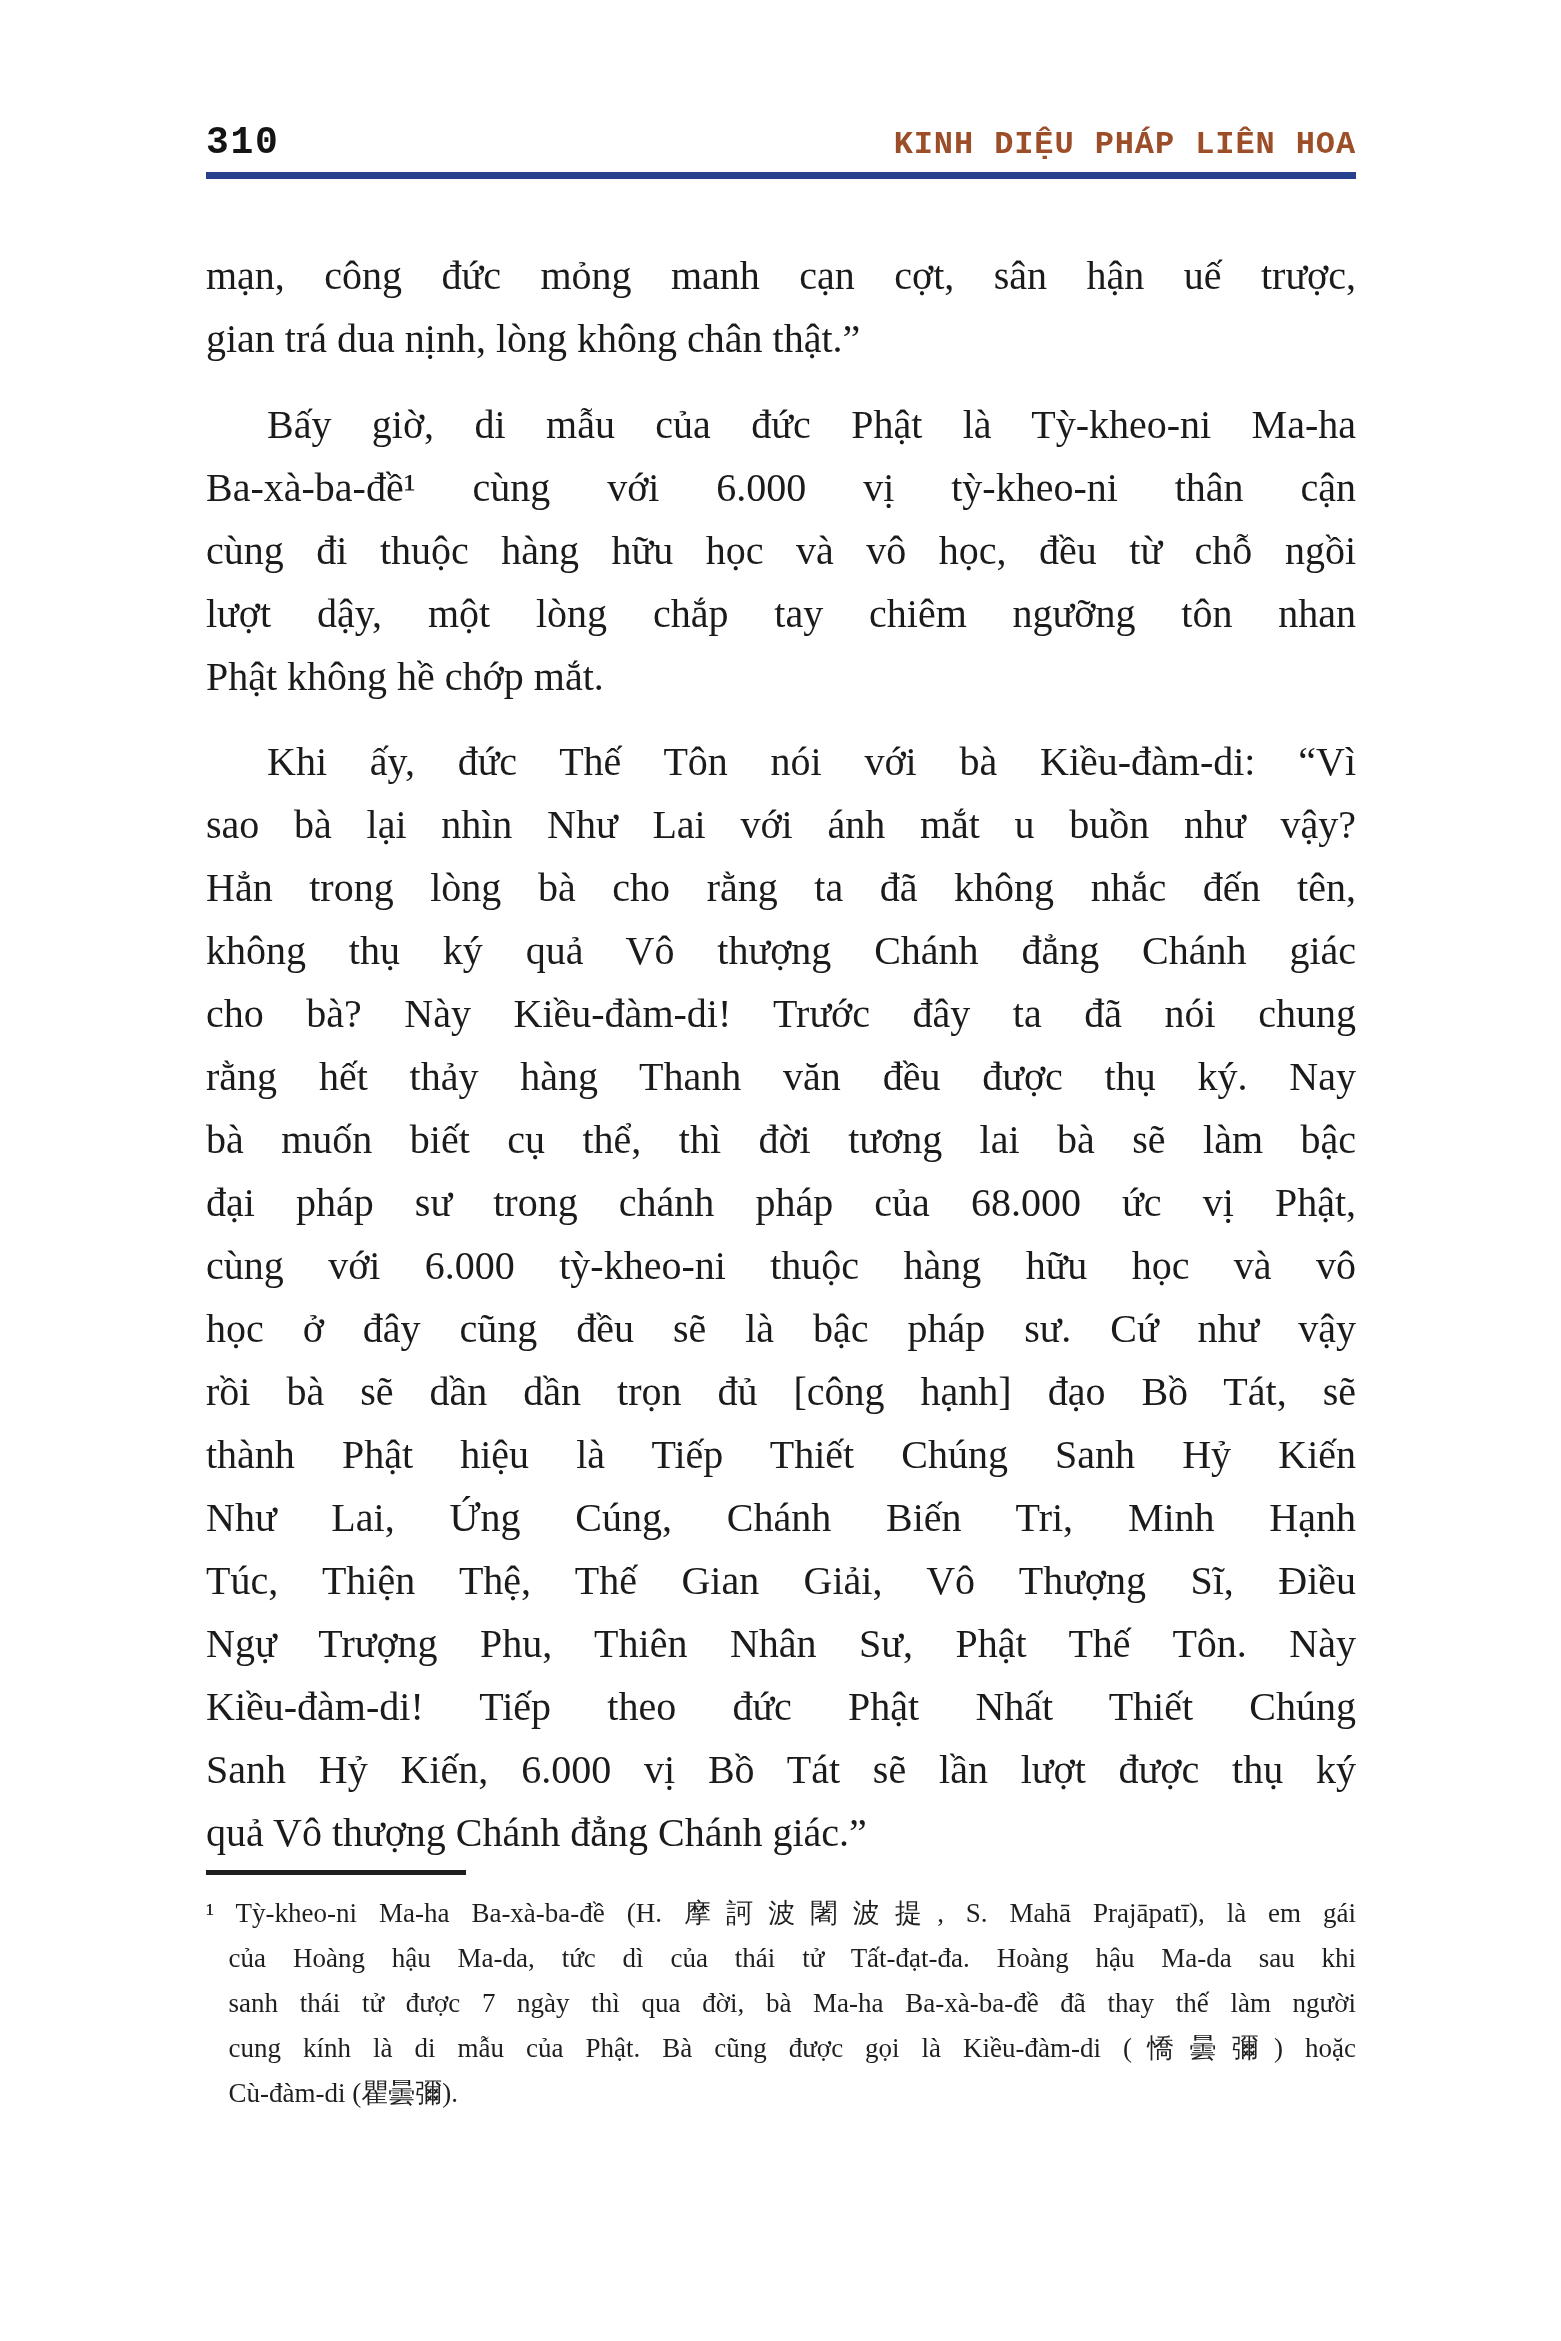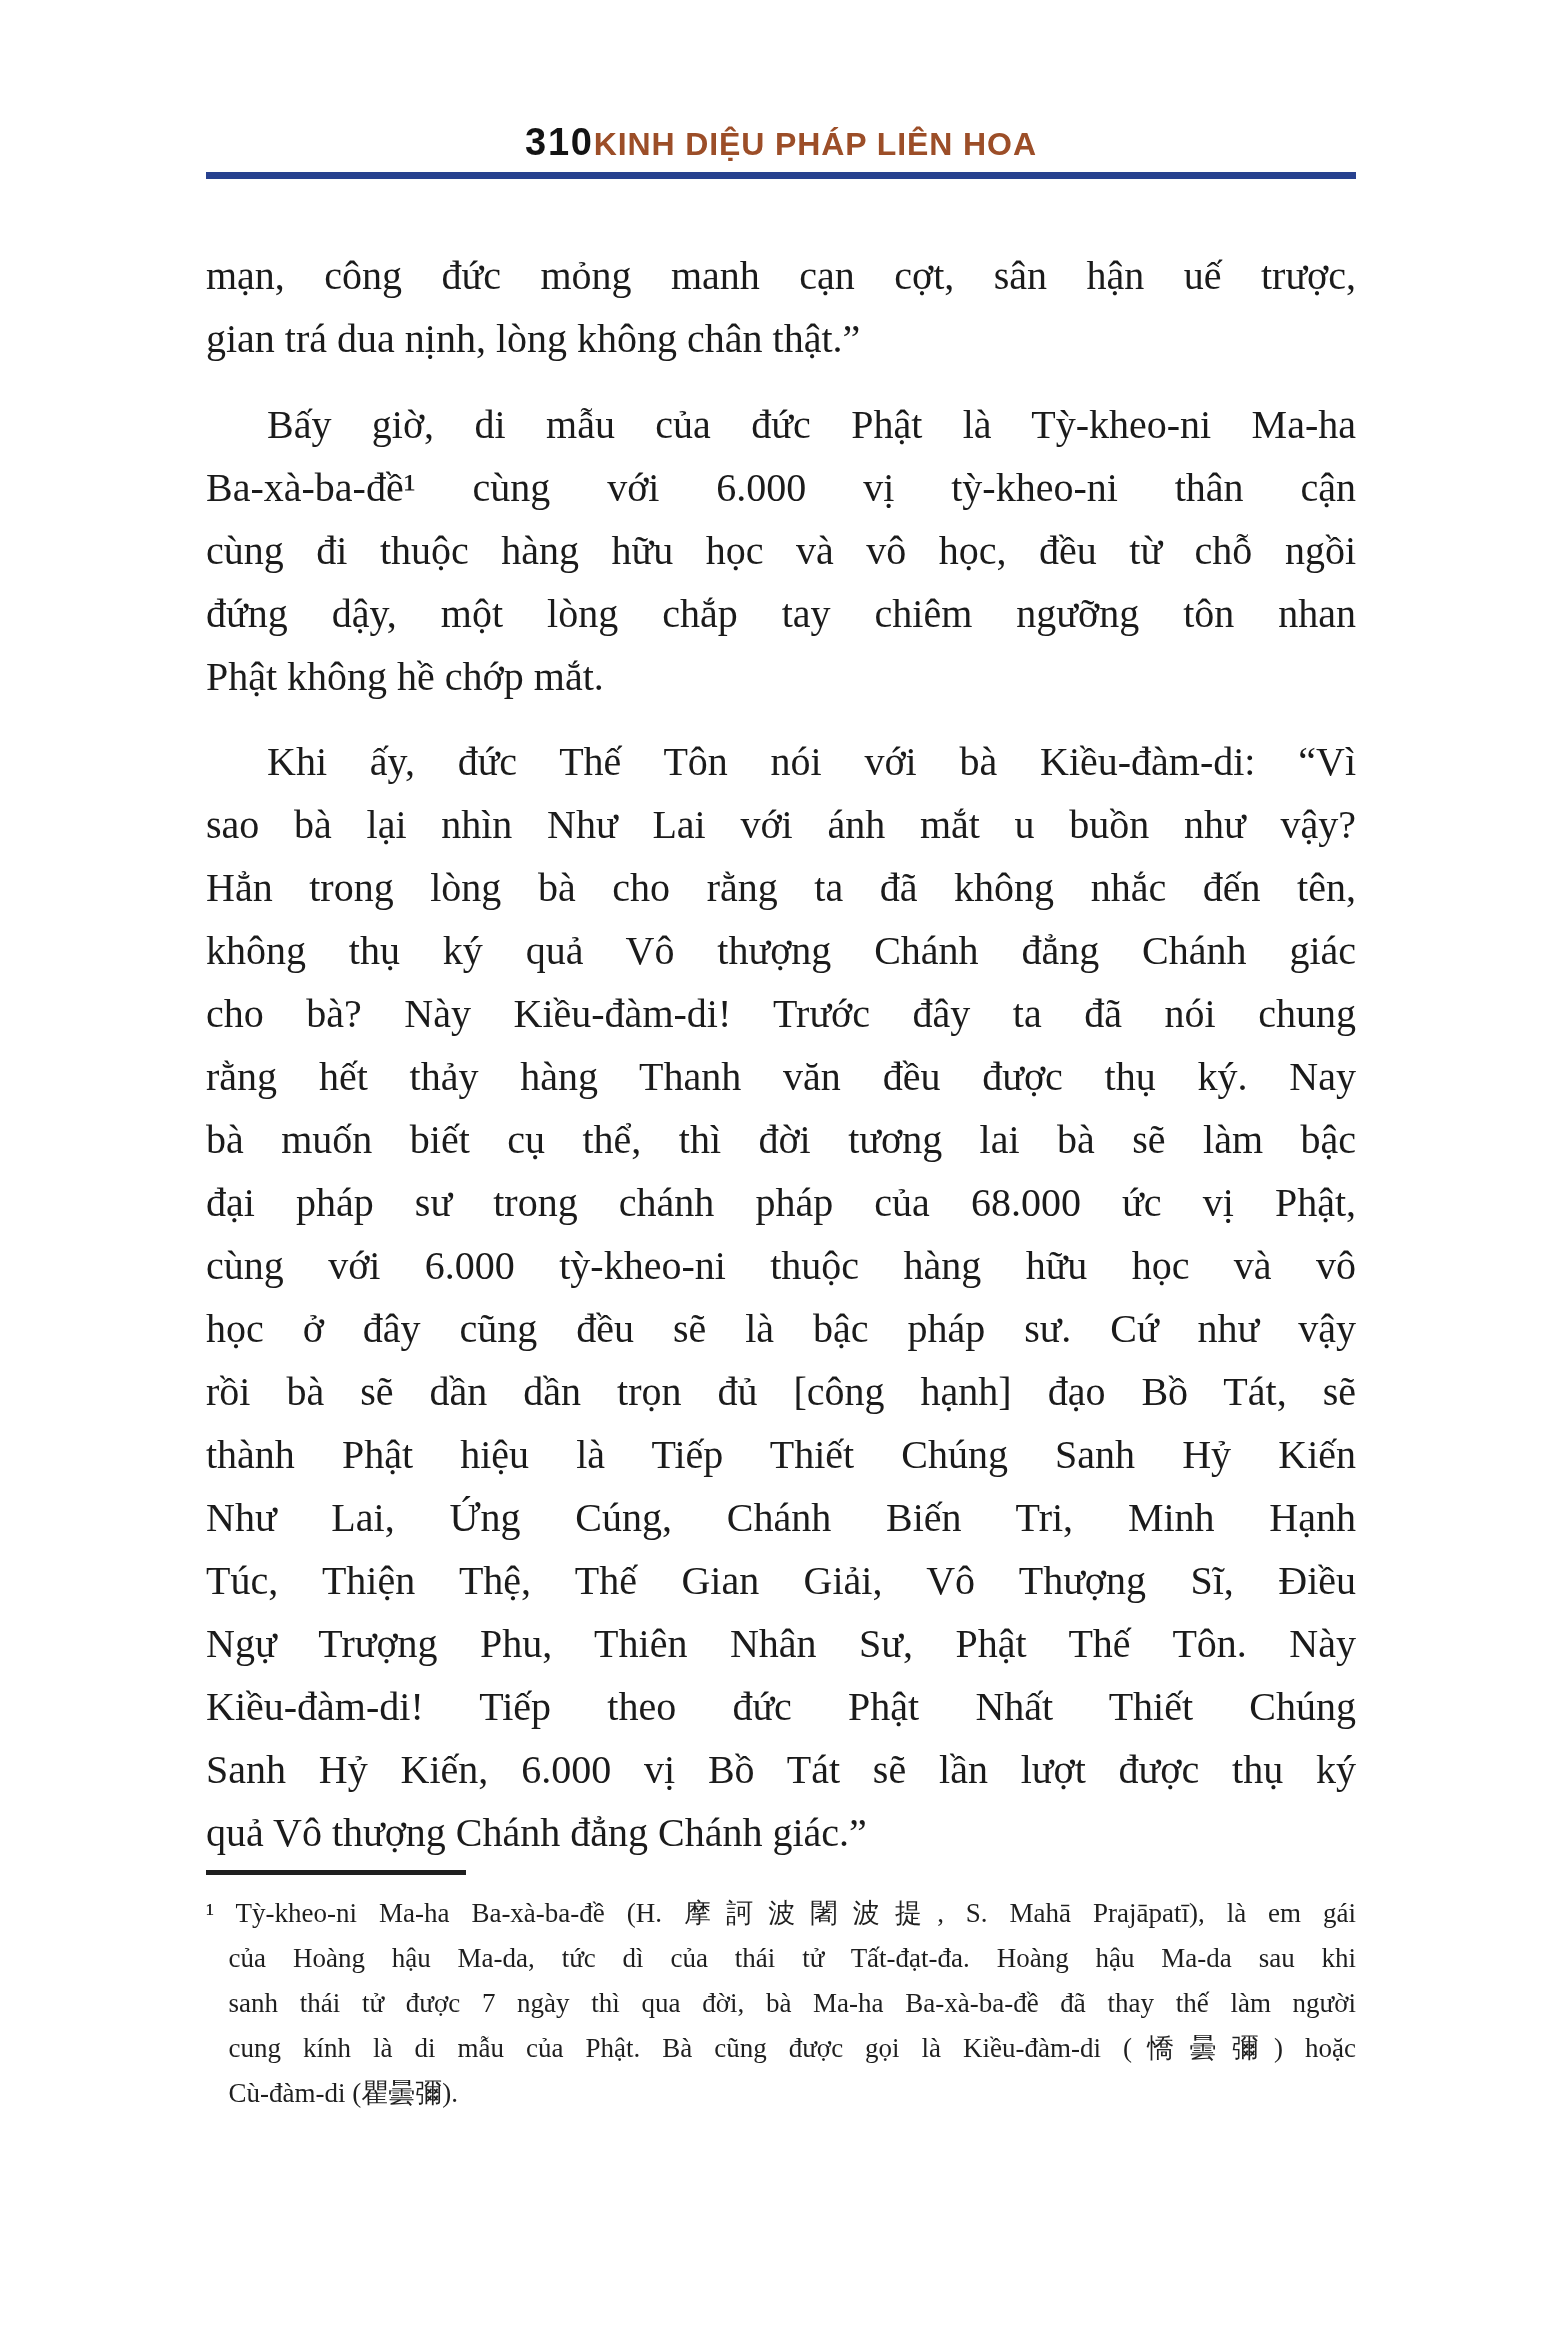--- a/index.html
+++ b/index.html
@@ -11,23 +11,23 @@
     overflow: hidden;
     font-family: "Liberation Serif", "DejaVu Serif", serif;
   }
   
   .header {
     position: absolute;
     left: 206px;
     top: 121px;
     width: 1150px;
     display: flex;
-    justify-content: center;
+    justify-content: space-between;
     align-items: baseline;
-    font-family: Liberation Sans, sans-serif;
+    font-family: Liberation Mono, monospace;
     font-weight: 700;
   }
   .page-number {
     font-size: 38px;
     letter-spacing: 1.7px;
     color: #141414;
     font-stretch: condensed;
   }
   .header-title {
     font-size: 32px;
@@ -100,21 +100,21 @@
 
   <div class="body-text" id="body-root">
       <div class="body-paragraph">
         <div class="bline">mạn, công đức mỏng manh cạn cợt, sân hận uế trược,</div>
         <div class="bline para-end">gian trá dua nịnh, lòng không chân thật.”</div>
       </div>
       <div class="body-paragraph">
         <div class="bline indent">Bấy giờ, di mẫu của đức Phật là Tỳ-kheo-ni Ma-ha</div>
         <div class="bline">Ba-xà-ba-đề¹ cùng với 6.000 vị tỳ-kheo-ni thân cận</div>
         <div class="bline">cùng đi thuộc hàng hữu học và vô học, đều từ chỗ ngồi</div>
-        <div class="bline">đứng dậy, một lòng chắp tay chiêm ngưỡng tôn nhan</div>
+        <div class="bline">lượt dậy, một lòng chắp tay chiêm ngưỡng tôn nhan</div>
         <div class="bline para-end">Phật không hề chớp mắt.</div>
       </div>
       <div class="body-paragraph">
         <div class="bline indent">Khi ấy, đức Thế Tôn nói với bà Kiều-đàm-di: “Vì</div>
         <div class="bline">sao bà lại nhìn Như Lai với ánh mắt u buồn như vậy?</div>
         <div class="bline">Hẳn trong lòng bà cho rằng ta đã không nhắc đến tên,</div>
         <div class="bline">không thụ ký quả Vô thượng Chánh đẳng Chánh giác</div>
         <div class="bline">cho bà? Này Kiều-đàm-di! Trước đây ta đã nói chung</div>
         <div class="bline">rằng hết thảy hàng Thanh văn đều được thụ ký. Nay</div>
         <div class="bline">bà muốn biết cụ thể, thì đời tương lai bà sẽ làm bậc</div>

